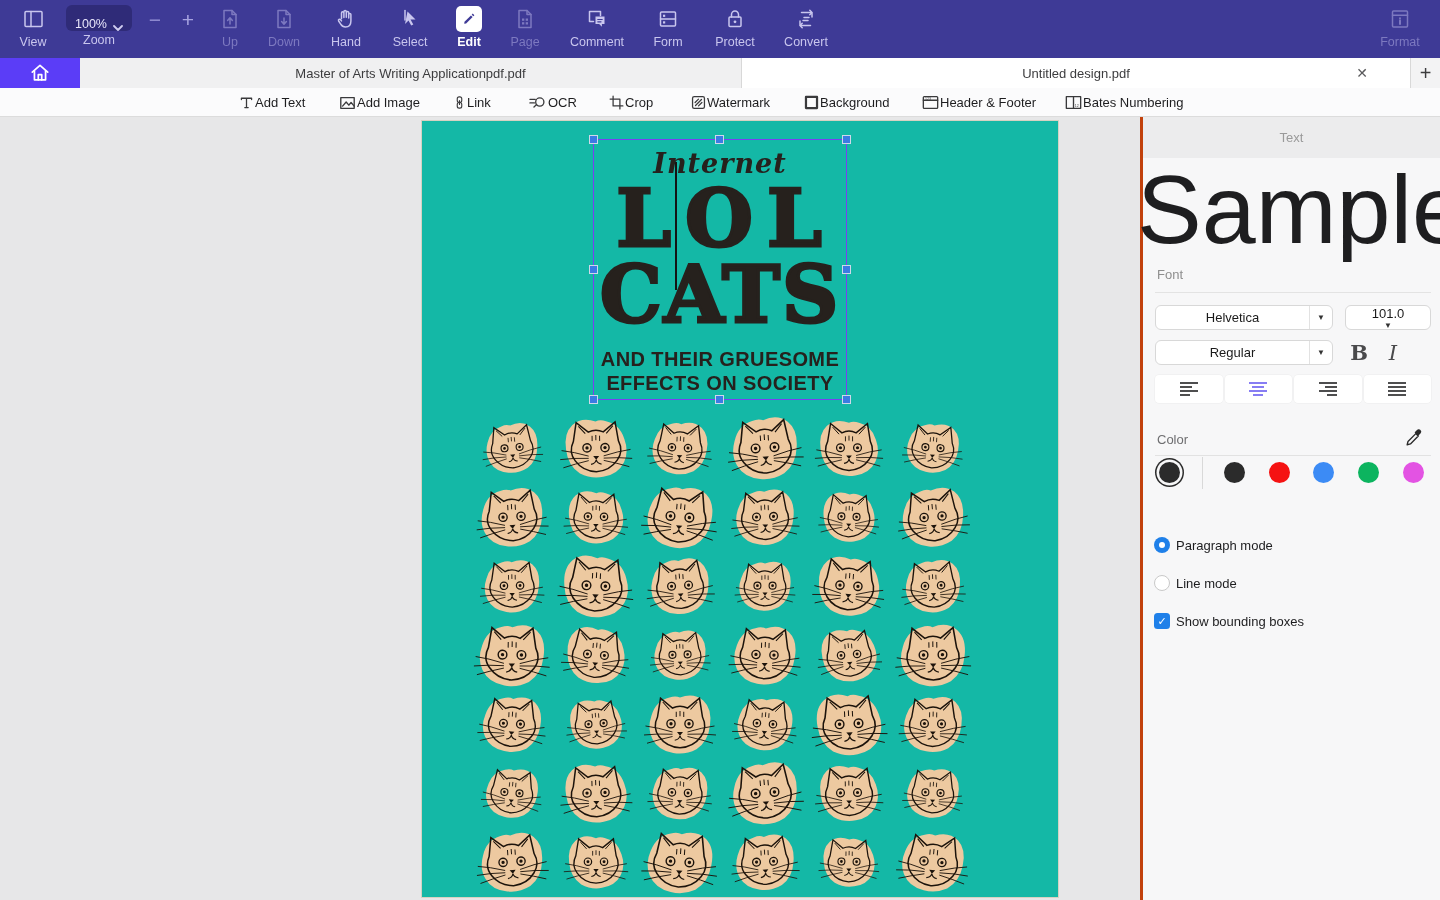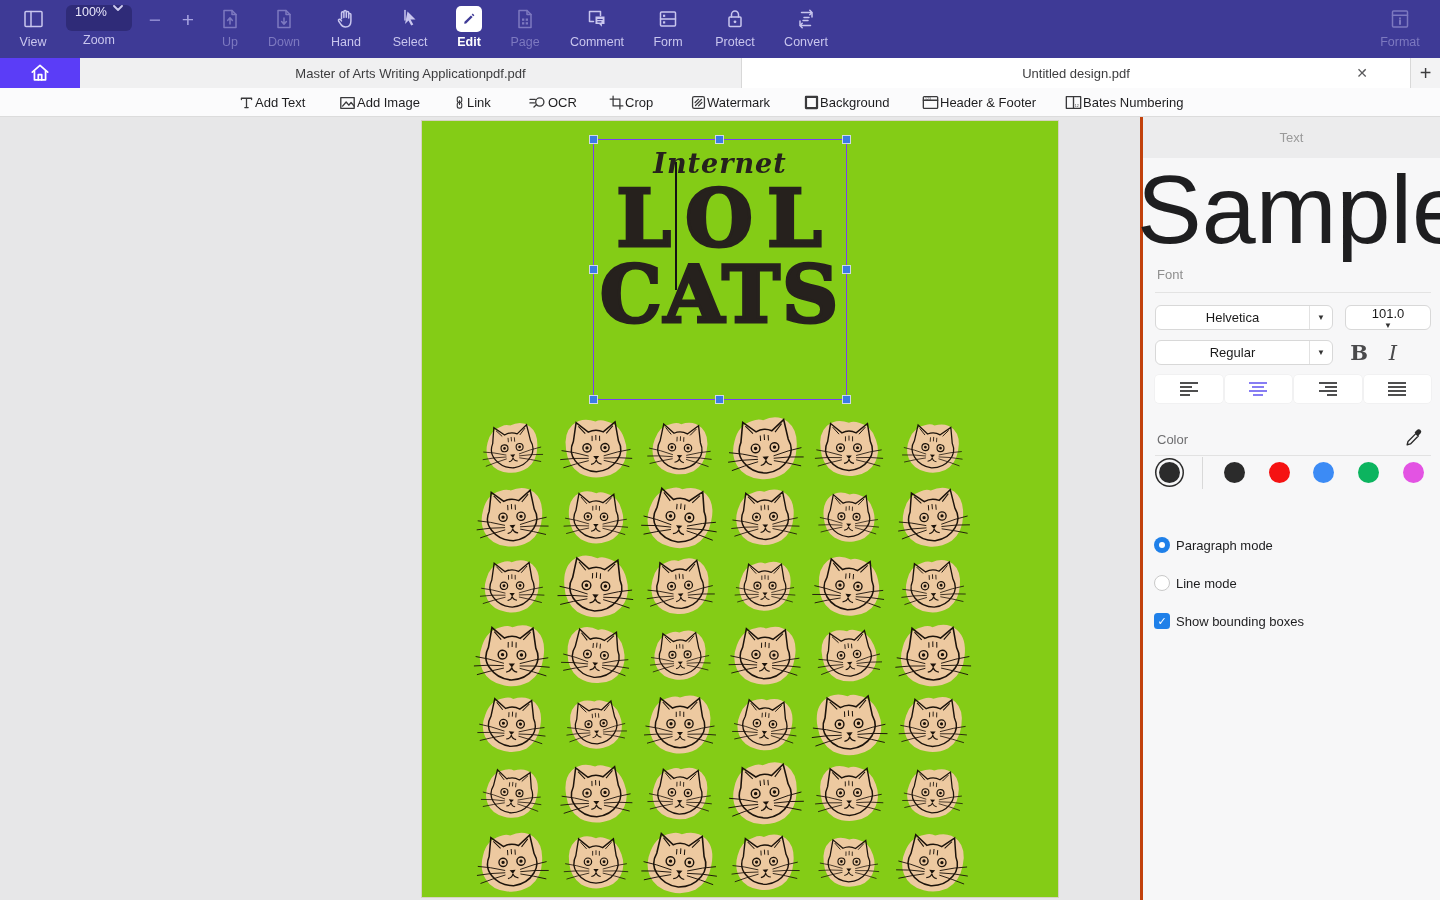--- a/index.html
+++ b/index.html
@@ -6,41 +6,41 @@
   html,body { width:1440px; height:900px; overflow:hidden; font-family:"Liberation Sans",sans-serif; background:#e7e7e8; }
 
   
   .topbar { position:absolute; left:0; top:0; width:1440px; height:58px; background:#3e3a96; }
   .tb-item { position:absolute; top:5px; height:50px; display:flex; flex-direction:column; align-items:center; justify-content:flex-start; color:#c9c6ee; cursor:pointer; }
   .tb-item .ticon { height:28px; display:flex; align-items:center; justify-content:center; }
   .tb-item .tlabel { font-size:12.5px; margin-top:2px; }
   .tb-item.dim { color:#7d79c0; }
   .tb-item.active { color:#ffffff; }
   .tb-item svg { stroke:currentColor; fill:none; stroke-width:1.5; stroke-linecap:round; stroke-linejoin:round; }
-  .zoom-box { width:66px; height:26px; background:#2f2b78; border-radius:6px; display:flex; align-items:flex-start; justify-content:center; gap:6px; color:#e9e7fb; font-size:12.5px; }
+  .zoom-box { width:66px; height:26px; background:#2f2b78; border-radius:6px; display:flex; align-items:flex-end; justify-content:center; gap:6px; color:#e9e7fb; font-size:12.5px; }
   .tb-glyph { position:absolute; top:8px; font-size:21px; color:#918dd2; cursor:pointer; width:30px; text-align:center; }
   .edit-iconbox { width:26px; height:26px; background:#ffffff; border-radius:5px; display:flex; align-items:center; justify-content:center; }
 
   
   .tabbar { position:absolute; left:0; top:58px; width:1440px; height:30px; background:#f0f0f1; border-bottom:1px solid #cfcfcf; display:flex; }
   .home-btn { width:80px; height:30px; background:#5b3df7; display:flex; align-items:center; justify-content:center; cursor:pointer; flex:none; }
   .tab { height:30px; display:flex; align-items:center; justify-content:center; font-size:13px; color:#3c3c3e; position:relative; cursor:pointer; }
   .tab.inactive { width:662px; background:#f0f0f1; border-right:1px solid #d8d8d8; }
   .tab.active { width:668px; background:#ffffff; }
   .tab-close { position:absolute; right:40px; top:7px; width:16px; height:16px; font-size:14px; color:#5a5a5c; display:flex; align-items:center; justify-content:center; cursor:pointer; }
   .tab-add { width:30px; height:30px; border-left:1px solid #d8d8d8; display:flex; align-items:center; justify-content:center; font-size:20px; color:#3c3c3e; cursor:pointer; background:#f3f3f4; }
 
   
   .edit-toolbar { position:absolute; left:0; top:88px; width:1440px; height:29px; background:#fbfbfc; border-bottom:1px solid #dcdcdc; }
   .et-item { position:absolute; top:0; height:28px; display:flex; align-items:center; font-size:13px; color:#1d1d1f; cursor:pointer; }
   .et-item svg { stroke:#3a3a3c; fill:none; stroke-width:1.5; stroke-linecap:round; stroke-linejoin:round; }
 
   
   .canvas { position:absolute; left:0; top:117px; width:1140px; height:783px; background:#e7e7e8; overflow:hidden; }
-  .page { position:absolute; left:422px; top:4px; width:636px; height:776px; background:#84cc16; box-shadow:0 0 0 1px #d6d2c2; }
+  .page { position:absolute; left:422px; top:4px; width:636px; height:776px; background:#14b8a6; box-shadow:0 0 0 1px #d6d2c2; }
 
   .sel-box { position:absolute; left:171px; top:18px; width:254px; height:261px; border:1px solid #7a3ff2; }
   .handle { position:absolute; width:9px; height:9px; background:#3a7ce2; border:1px solid #cfd8ea; }
   .h-tl{left:-5px;top:-5px;} .h-tc{left:50%;margin-left:-5px;top:-5px;} .h-tr{right:-5px;top:-5px;}
   .h-ml{left:-5px;top:50%;margin-top:-5px;} .h-mr{right:-5px;top:50%;margin-top:-5px;}
   .h-bl{left:-5px;bottom:-5px;} .h-bc{left:50%;margin-left:-5px;bottom:-5px;} .h-br{right:-5px;bottom:-5px;}
 
   .poster-text { position:absolute; left:0; top:0; width:100%; height:100%; display:flex; flex-direction:column; align-items:center; color:#26211d; overflow:visible; }
   .p-script { font-family:"DejaVu Serif",serif; font-style:italic; font-weight:600; font-size:27px; line-height:36px; margin-top:6px; letter-spacing:1px; }
   .p-big { font-family:"DejaVu Serif",serif; font-weight:900; font-size:78px; line-height:74px; -webkit-text-stroke:3px #26211d; }
@@ -339,20 +339,24 @@
 <div class="canvas">
   <div class="page">
 
     <div class="caret" style="left:253px;top:41px;"></div>
 
     <div class="sel-box">
       <div class="poster-text">
         <div class="p-script">Internet</div>
         <div class="p-big lol">LOL</div>
         <div class="p-big cats">CATS</div>
+        <div class="p-sub">
+          <div>AND THEIR GRUESOME</div>
+          <div>EFFECTS ON SOCIETY</div>
+        </div>
       </div>
       <div class="handle h-tl"></div>
       <div class="handle h-tc"></div>
       <div class="handle h-tr"></div>
       <div class="handle h-ml"></div>
       <div class="handle h-mr"></div>
       <div class="handle h-bl"></div>
       <div class="handle h-bc"></div>
       <div class="handle h-br"></div>
     </div>

